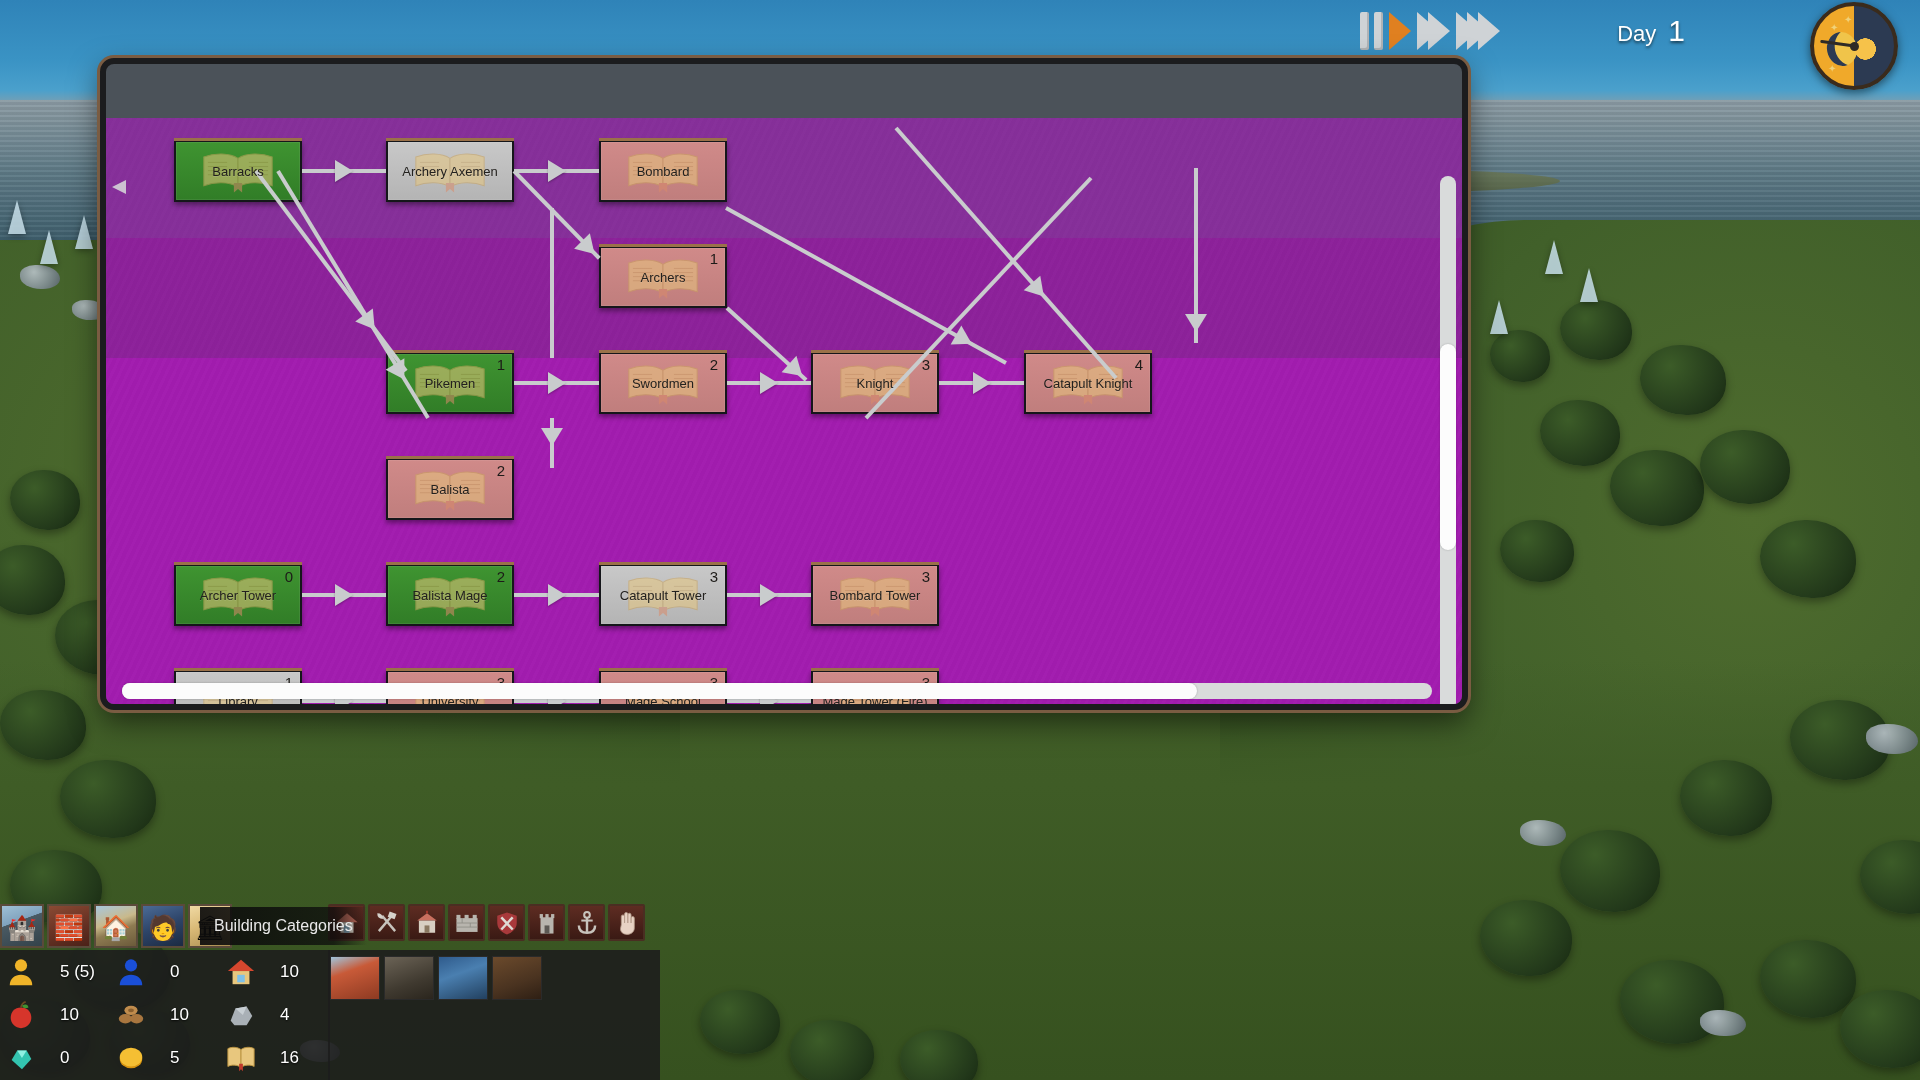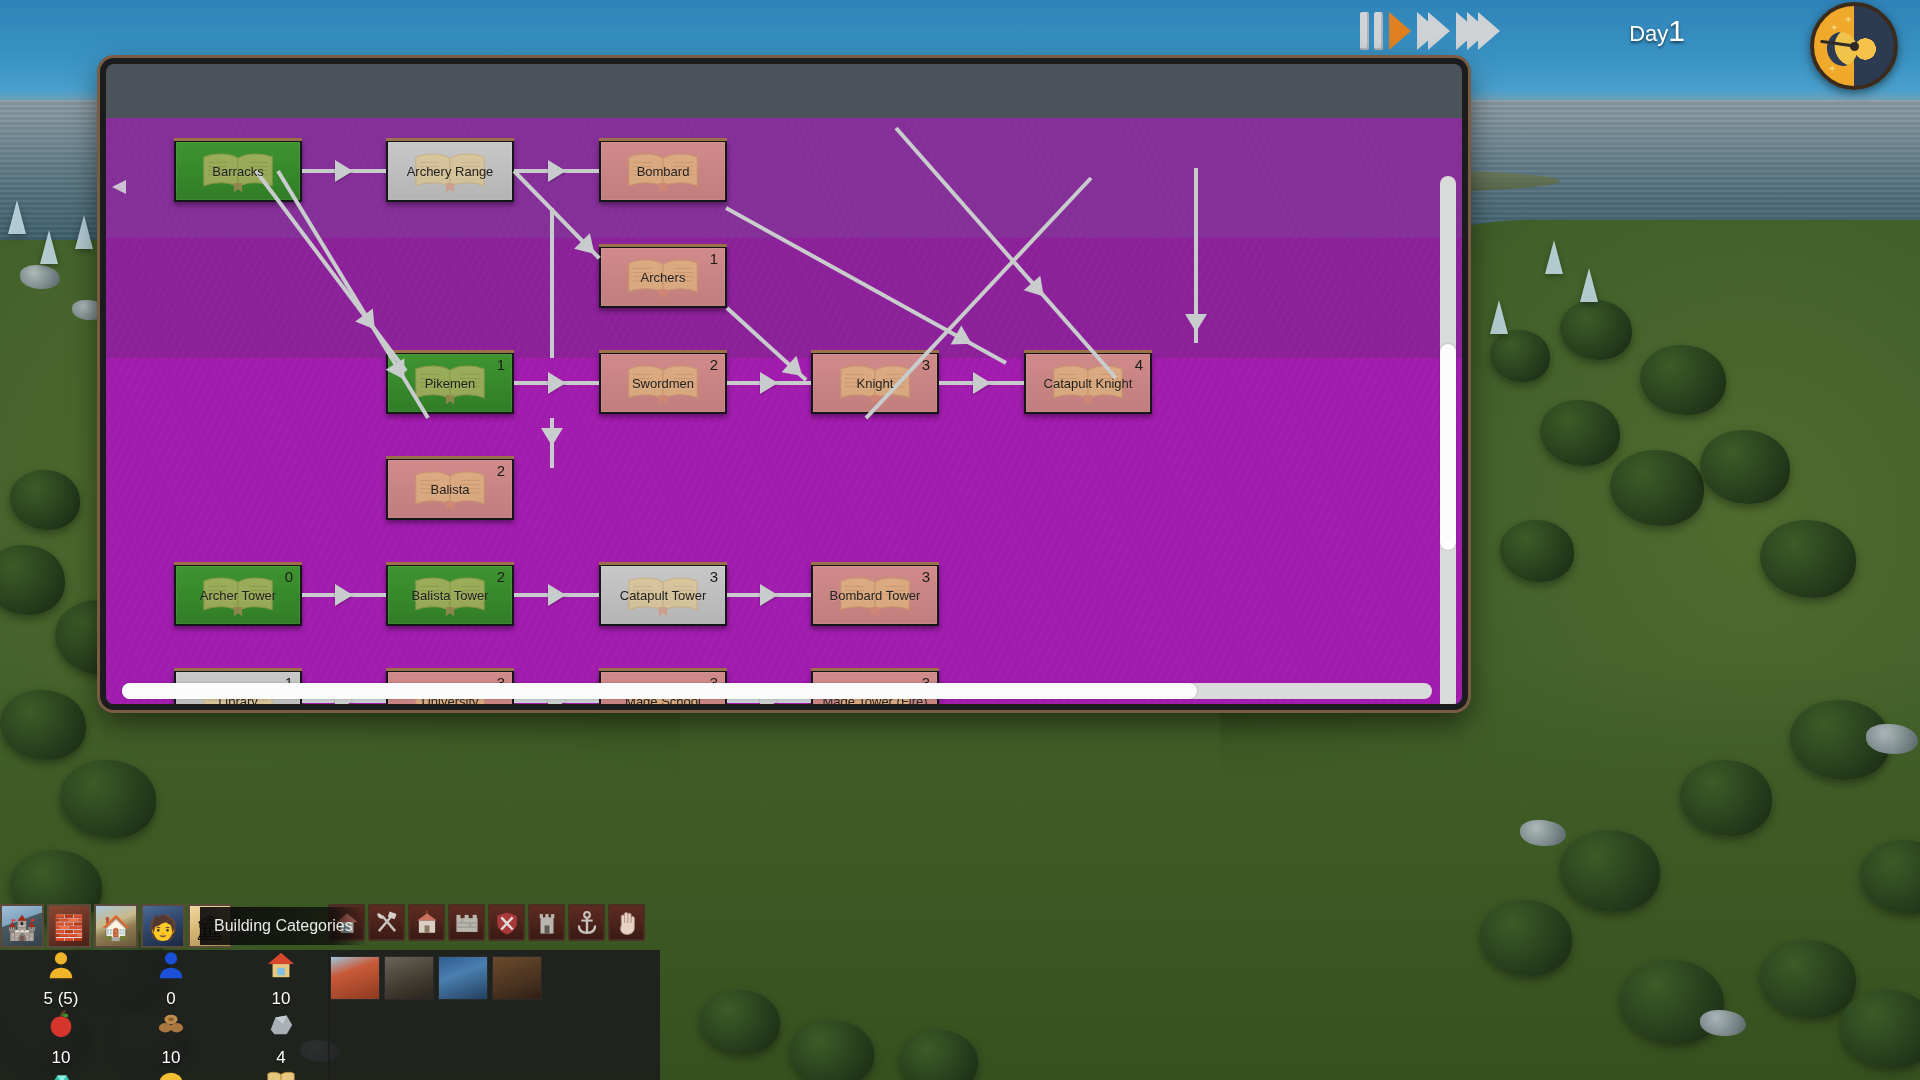--- a/index.html
+++ b/index.html
@@ -82,21 +82,21 @@
   .chev { display:flex; align-items:center; }
   .chev i{
     display:block; width:0;height:0; border-top:19px solid transparent; border-bottom:19px solid transparent;
     border-left:22px solid #cfd3d6; margin-left:-11px;
   }
   .chev.active i{ border-left-color:#e08020; }
   .chev i:first-child{ margin-left:0; }
 
   #day-box{
     position:absolute; right: 235px; top: 14px;
-    display:flex; align-items:baseline; color:#fff;
+    display:flex; align-items:baseline; gap:12px; color:#fff;
     text-shadow: 0 2px 3px rgba(0,0,0,.6);
   }
   #day-label{ font-size:22px; }
   #day-value{ font-size:30px; font-weight:400; }
 
   #clock{
     position:absolute; right: 22px; top: 2px; width: 88px; height: 88px; border-radius:50%;
     background: conic-gradient(from 180deg, #f0a92a 0deg 180deg, #2c3a52 180deg 360deg);
     border: 4px solid #3a2b1c;
     box-shadow: 0 3px 10px rgba(0,0,0,.5);
@@ -242,21 +242,21 @@
     display:flex; align-items:center; color:#e8e8e8; font-size:16px;
     background: linear-gradient(to right, rgba(12,12,12,.92), rgba(12,12,12,.75) 80%, rgba(12,12,12,0));
     z-index:4; white-space:nowrap;
   }
   #res-panel{
     position:absolute; left:0; top:46px; width:330px; height:130px;
     background: rgba(28,28,28,.88);
     display:grid; grid-template-columns: repeat(3, 110px); grid-template-rows: repeat(3, 1fr);
     align-items:center; padding-left:6px;
   }
-  .res{ display:flex; align-items:center; gap:9px;flex-direction:column; }
+  .res{ display:flex; align-items:center; gap:24px; }
   .res .ricon{ width:30px; height:30px; display:flex; align-items:center; justify-content:center; }
   .res .rval{ color:#fff; font-size:17px; text-shadow:0 1px 2px rgba(0,0,0,.8); }
 
   
   #build-toolbar{
     position:absolute; left:328px; top:0; display:flex; gap:3px; z-index:3;
   }
   .build-tile{
     width:37px; height:37px; border:2px solid #4a2e22; border-radius:2px; cursor:pointer;
     background: linear-gradient(to bottom,#5e2c22,#3a1a14);
@@ -388,21 +388,21 @@
           <div class="nlabel">Barracks</div>
         </div>
         <div class="node state-avail" style="left: 280px; top: 22px;">
           <svg class="bookimg" viewBox="0 0 120 64">
     <path d="M60 12 C48 4, 26 4, 10 10 L10 52 C26 46, 48 46, 60 54 Z" fill="#e8c77e" stroke="#c9a25c" stroke-width="1.5"></path>
     <path d="M60 12 C72 4, 94 4, 110 10 L110 52 C94 46, 72 46, 60 54 Z" fill="#e8c77e" stroke="#c9a25c" stroke-width="1.5"></path>
     <path d="M16 18 H44 M16 24 H44 M16 30 H44 M16 36 H40" stroke="#c9a25c" stroke-width="1.2" fill="none"></path>
     <path d="M76 18 H104 M76 24 H104 M76 30 H104 M80 36 H104" stroke="#c9a25c" stroke-width="1.2" fill="none"></path>
     <path d="M54 48 h12 v14 l-6 -5 l-6 5 Z" fill="#d98b6a"></path>
   </svg>
-          <div class="nlabel">Archery Range</div>
+          <div class="nlabel">Archery Axemen</div>
         </div>
         <div class="node state-lock" style="left: 493px; top: 22px;">
           <svg class="bookimg" viewBox="0 0 120 64">
     <path d="M60 12 C48 4, 26 4, 10 10 L10 52 C26 46, 48 46, 60 54 Z" fill="#e8c77e" stroke="#c9a25c" stroke-width="1.5"></path>
     <path d="M60 12 C72 4, 94 4, 110 10 L110 52 C94 46, 72 46, 60 54 Z" fill="#e8c77e" stroke="#c9a25c" stroke-width="1.5"></path>
     <path d="M16 18 H44 M16 24 H44 M16 30 H44 M16 36 H40" stroke="#c9a25c" stroke-width="1.2" fill="none"></path>
     <path d="M76 18 H104 M76 24 H104 M76 30 H104 M80 36 H104" stroke="#c9a25c" stroke-width="1.2" fill="none"></path>
     <path d="M54 48 h12 v14 l-6 -5 l-6 5 Z" fill="#d98b6a"></path>
   </svg>
           <div class="nlabel">Bombard</div>
@@ -485,21 +485,21 @@
           <div class="ncost">0</div>
         </div>
         <div class="node state-done" style="left: 280px; top: 446px;">
           <svg class="bookimg" viewBox="0 0 120 64">
     <path d="M60 12 C48 4, 26 4, 10 10 L10 52 C26 46, 48 46, 60 54 Z" fill="#e8c77e" stroke="#c9a25c" stroke-width="1.5"></path>
     <path d="M60 12 C72 4, 94 4, 110 10 L110 52 C94 46, 72 46, 60 54 Z" fill="#e8c77e" stroke="#c9a25c" stroke-width="1.5"></path>
     <path d="M16 18 H44 M16 24 H44 M16 30 H44 M16 36 H40" stroke="#c9a25c" stroke-width="1.2" fill="none"></path>
     <path d="M76 18 H104 M76 24 H104 M76 30 H104 M80 36 H104" stroke="#c9a25c" stroke-width="1.2" fill="none"></path>
     <path d="M54 48 h12 v14 l-6 -5 l-6 5 Z" fill="#d98b6a"></path>
   </svg>
-          <div class="nlabel">Balista Tower</div>
+          <div class="nlabel">Balista Mage</div>
           <div class="ncost">2</div>
         </div>
         <div class="node state-avail" style="left: 493px; top: 446px;">
           <svg class="bookimg" viewBox="0 0 120 64">
     <path d="M60 12 C48 4, 26 4, 10 10 L10 52 C26 46, 48 46, 60 54 Z" fill="#e8c77e" stroke="#c9a25c" stroke-width="1.5"></path>
     <path d="M60 12 C72 4, 94 4, 110 10 L110 52 C94 46, 72 46, 60 54 Z" fill="#e8c77e" stroke="#c9a25c" stroke-width="1.5"></path>
     <path d="M16 18 H44 M16 24 H44 M16 30 H44 M16 36 H40" stroke="#c9a25c" stroke-width="1.2" fill="none"></path>
     <path d="M76 18 H104 M76 24 H104 M76 30 H104 M80 36 H104" stroke="#c9a25c" stroke-width="1.2" fill="none"></path>
     <path d="M54 48 h12 v14 l-6 -5 l-6 5 Z" fill="#d98b6a"></path>
   </svg>

